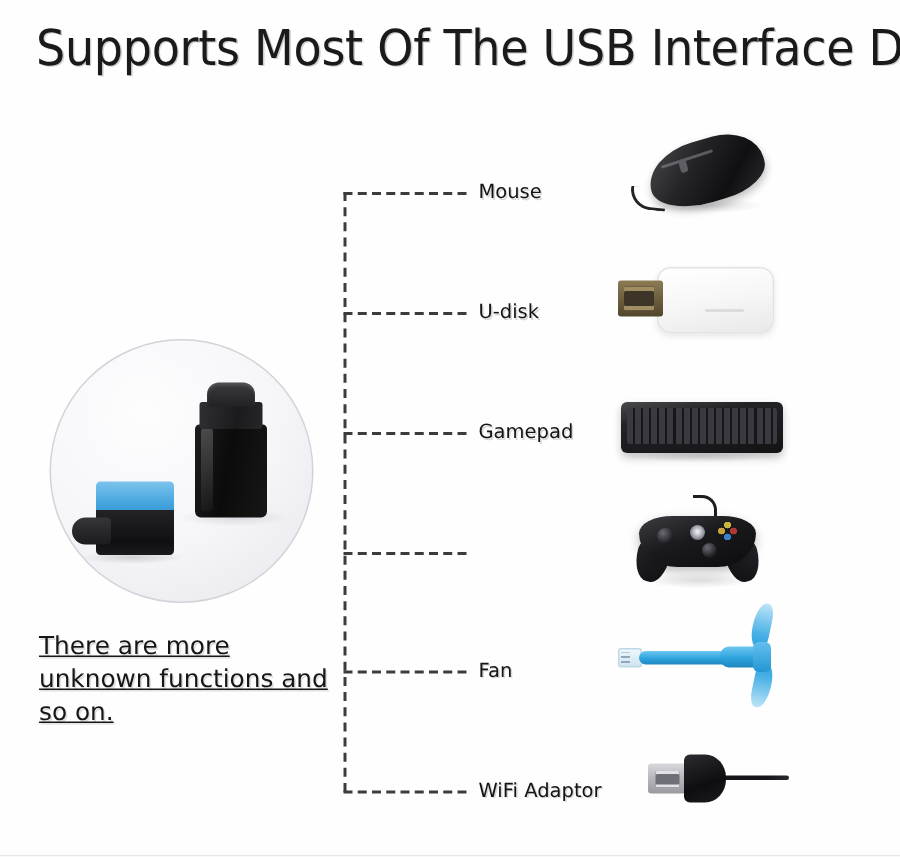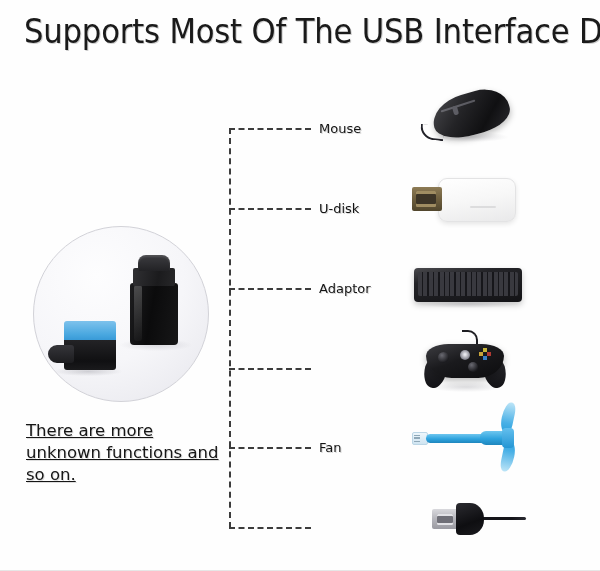--- a/index.html
+++ b/index.html
@@ -473,22 +473,23 @@
 
   <div class="branch" style="top:128px"></div>
   <div class="branch" style="top:208px"></div>
   <div class="branch" style="top:288px"></div>
   <div class="branch" style="top:368px"></div>
   <div class="branch" style="top:447px"></div>
   <div class="branch" style="top:527px"></div>
 
   <div class="row-label" style="top:119px">Mouse</div>
   <div class="row-label" style="top:199px">U-disk</div>
-  <div class="row-label" style="top:279px">Adaptor</div>
+  <div class="row-label" style="top:279px">Gamepad</div>
   <div class="row-label" style="top:438px">Fan</div>
+  <div class="row-label" style="top:518px">WiFi Adaptor</div>
 
   <div class="device" id="dev-mouse">
     <div class="mouse-shadow"></div>
     <div class="mouse-cable"></div>
     <div class="mouse-body"></div>
     <div class="mouse-split"></div>
     <div class="mouse-wheel"></div>
   </div>
 
   <div class="device" id="dev-udisk">

